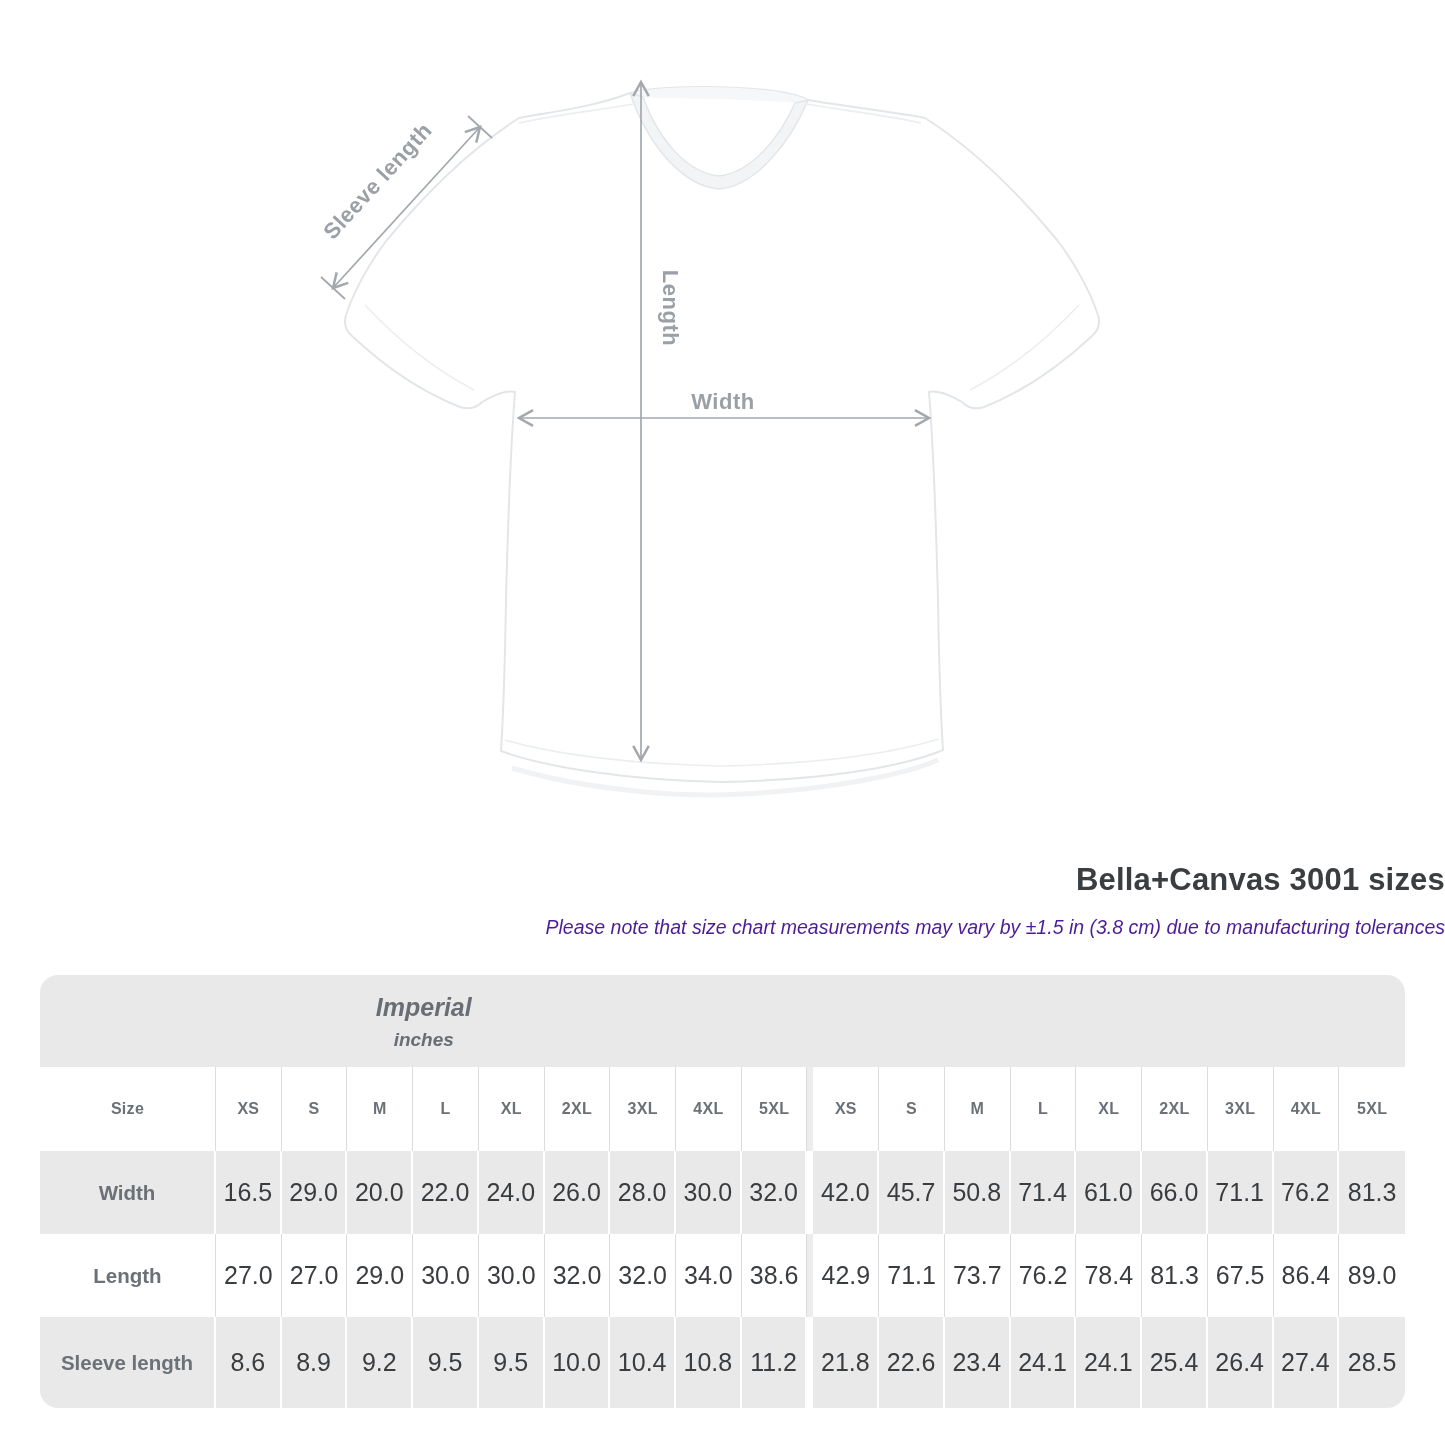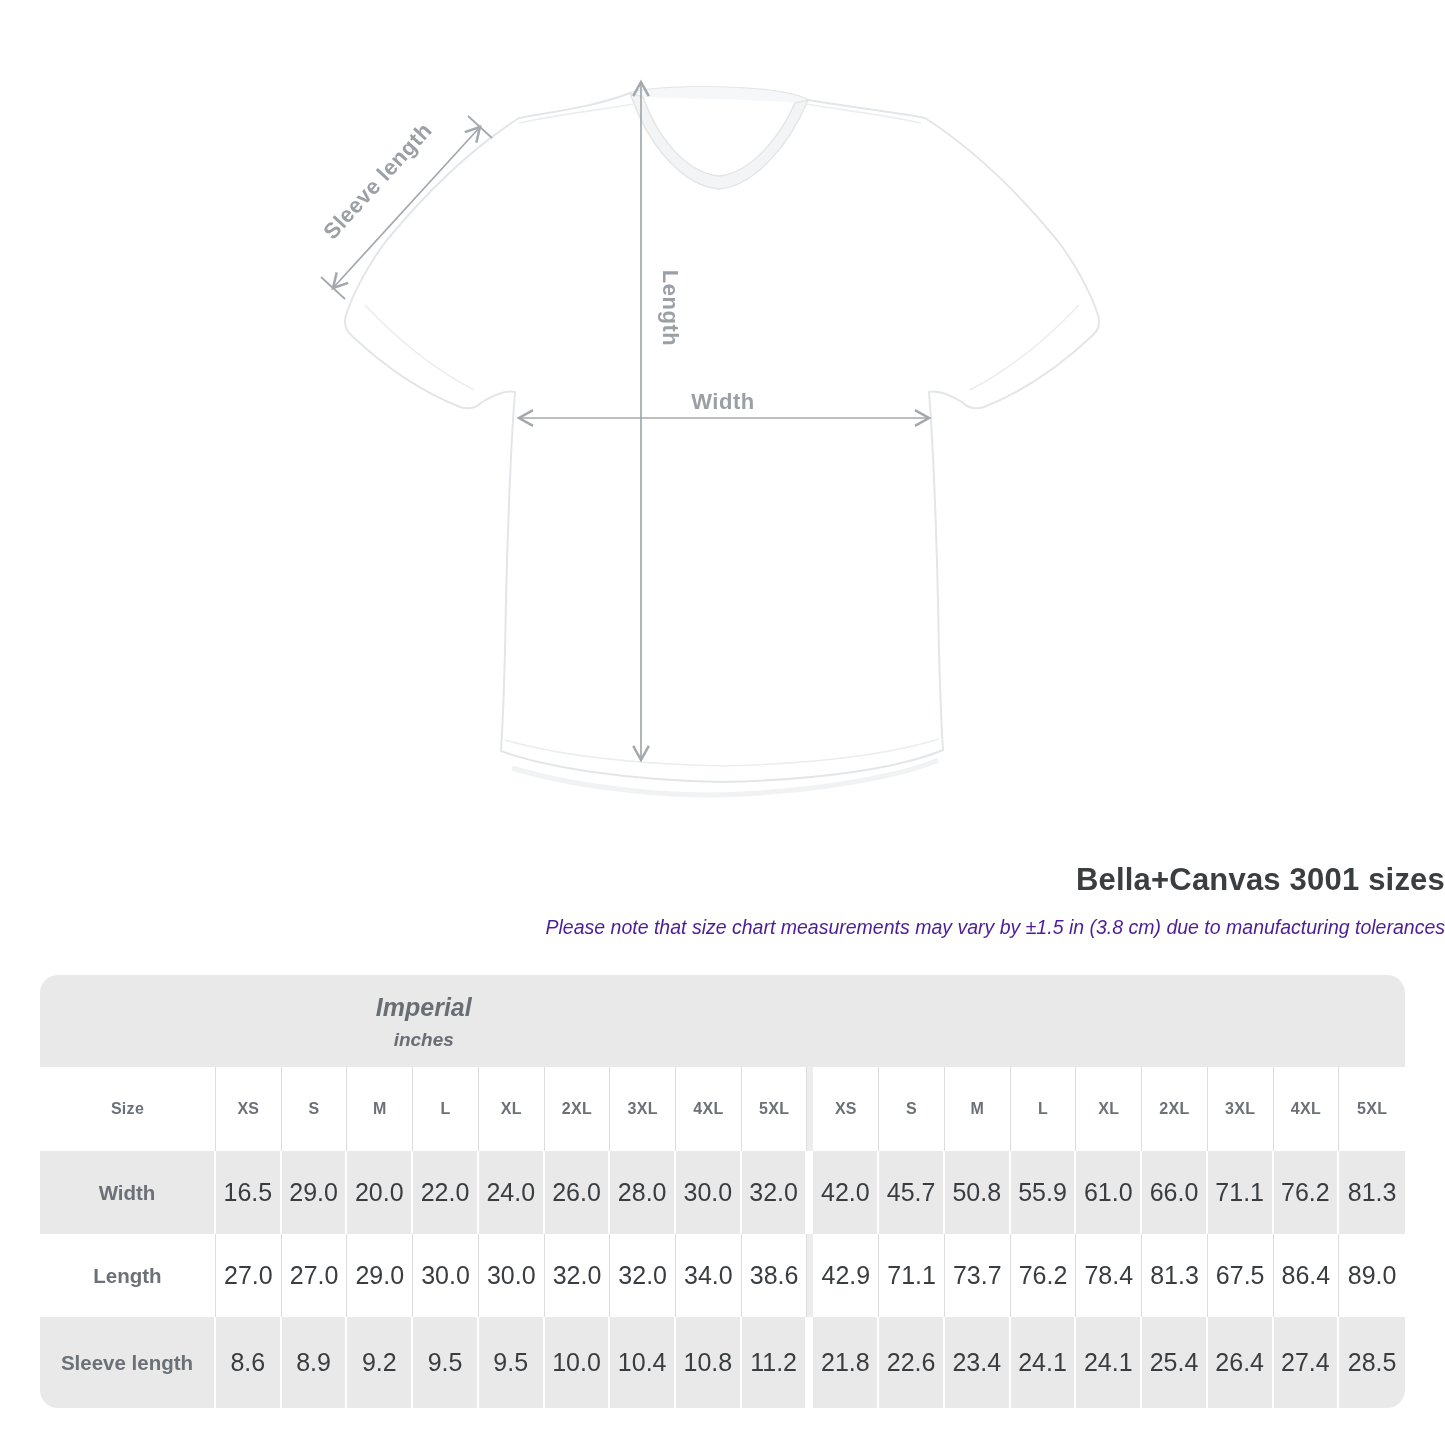--- a/index.html
+++ b/index.html
@@ -167,21 +167,21 @@
       <div class="c val">22.0</div>
       <div class="c val">24.0</div>
       <div class="c val">26.0</div>
       <div class="c val">28.0</div>
       <div class="c val">30.0</div>
       <div class="c val">32.0</div>
       <div class="dv"></div>
       <div class="c val">42.0</div>
       <div class="c val">45.7</div>
       <div class="c val">50.8</div>
-      <div class="c val">55.9</div>
+      <div class="c val">71.4</div>
       <div class="c val">61.0</div>
       <div class="c val">66.0</div>
       <div class="c val">71.1</div>
       <div class="c val">76.2</div>
       <div class="c val">81.3</div>
     </div>
     <div class="trow rw">
       <div class="c lbl">Length</div>
       <div class="c val">27.0</div>
       <div class="c val">27.0</div>

